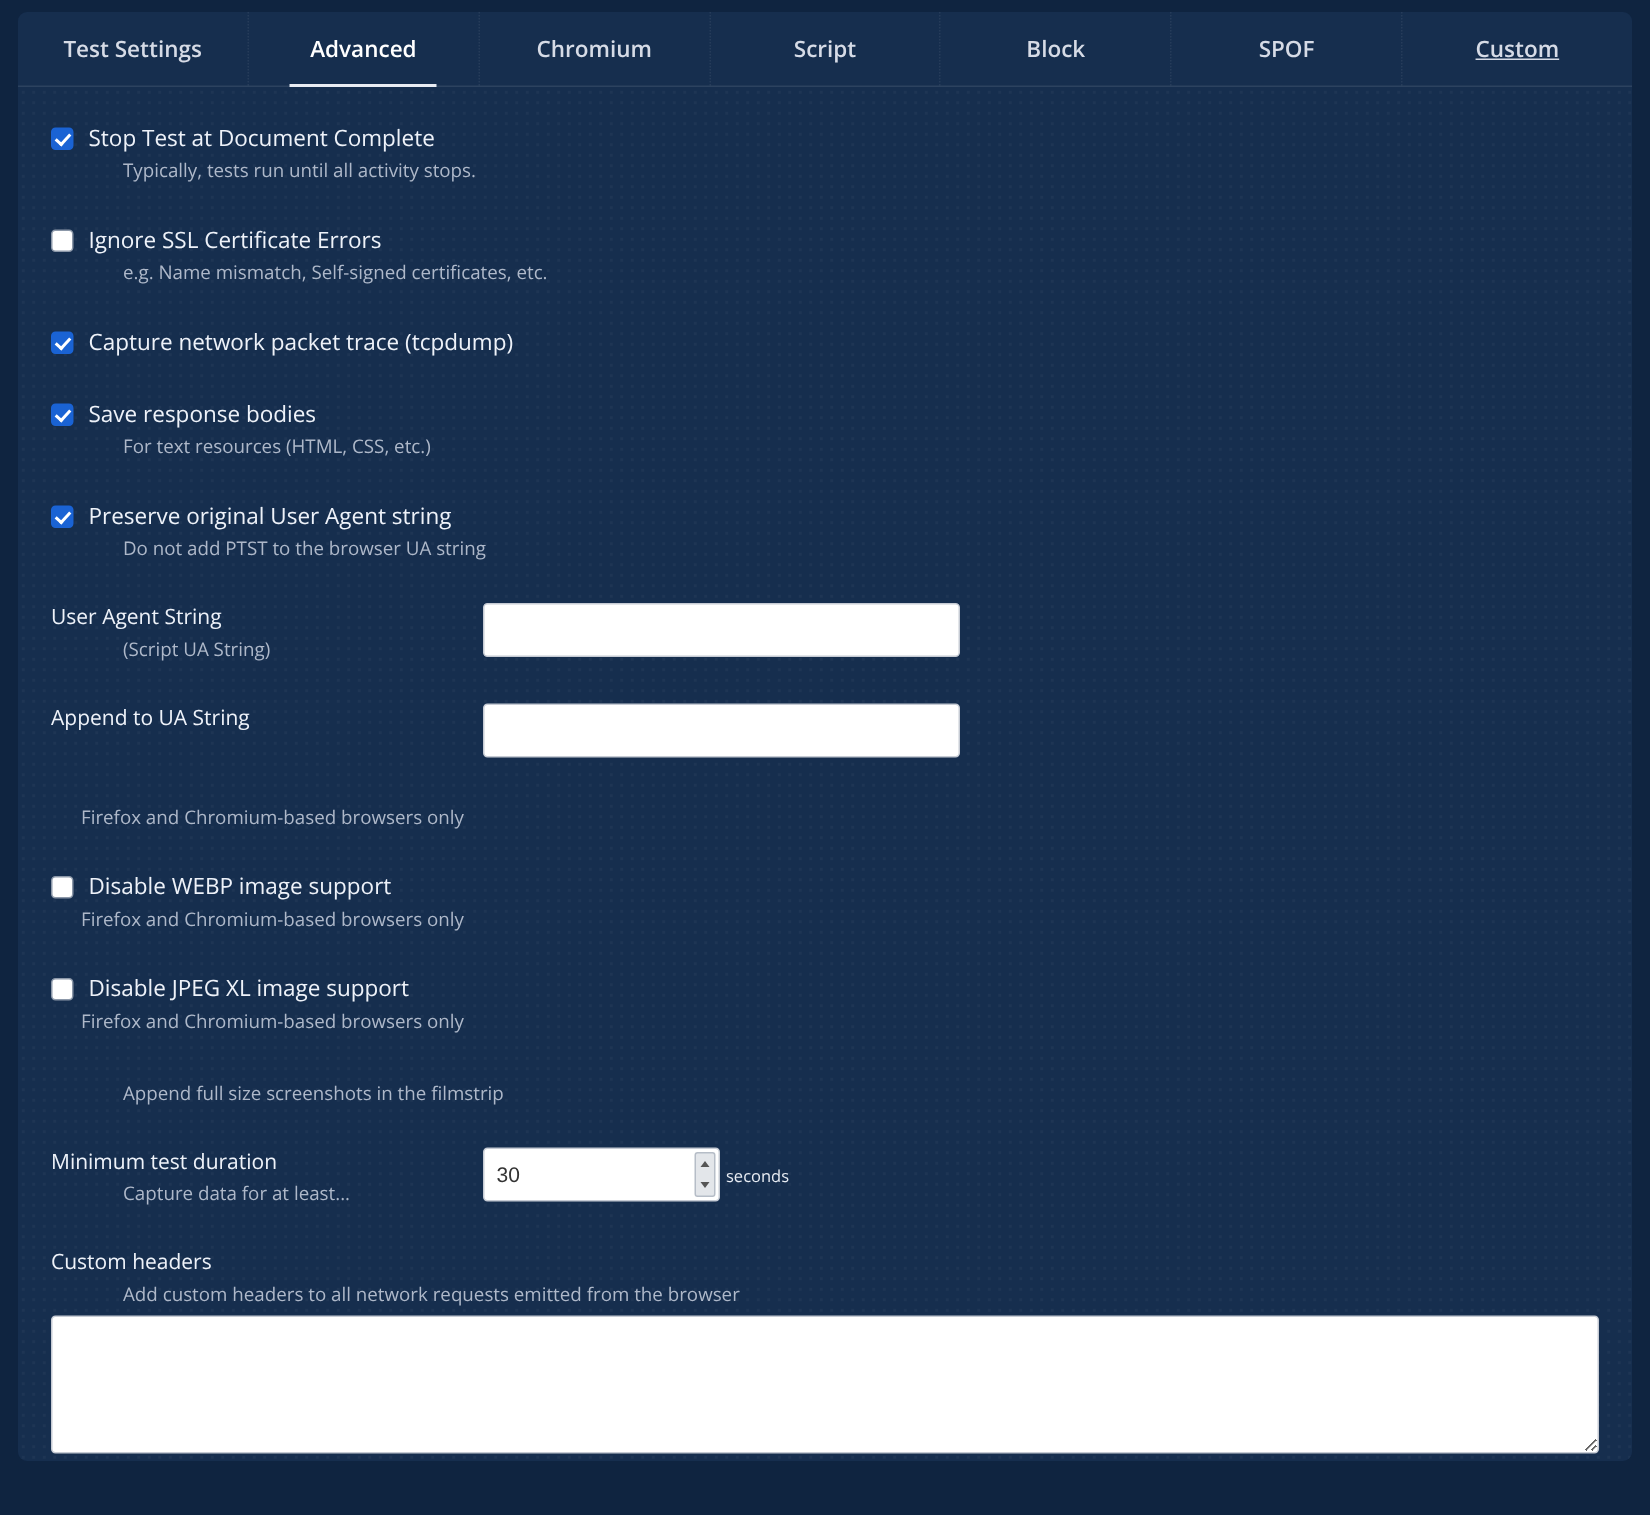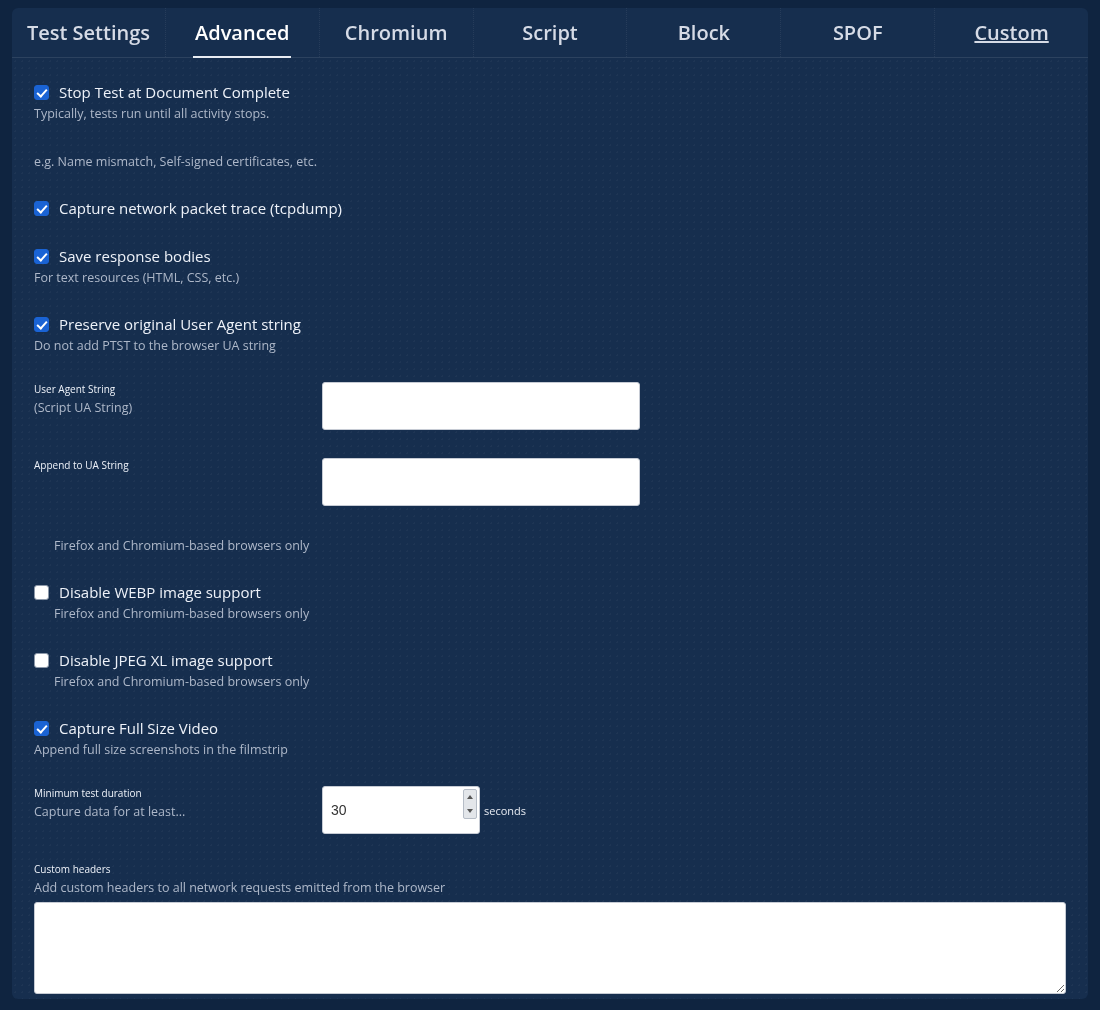--- a/index.html
+++ b/index.html
@@ -21,21 +21,21 @@
     display: flex;
     border-bottom: 1px solid #2c425f;
     height: 50px;
   }
   .tab {
     flex: 1;
     display: flex;
     align-items: center;
     justify-content: center;
     color: #d6dbe6;
-    font-size: 20px;
+    font-size: 15px;
     font-weight: 600;
     cursor: pointer;
     border-right: 1px dotted rgba(255,255,255,0.07);
     position: relative;
   }
   .tab:last-child { border-right: none; text-decoration: underline; }
   .tab.active { color: #ffffff; }
   .tab.active::after {
     content: "";
     position: absolute;
@@ -95,27 +95,28 @@
   }
   .label {
     font-size: 15px;
     color: #eef2f9;
     font-weight: 500;
   }
   .desc {
     font-size: 12.5px;
     color: #aeb8c9;
     margin-top: 3px;
+    margin-left: 48px;
   }
   .desc.indent-sub { margin-left: 20px; }
   input[type="text"], input[type="number"] {
     background: #ffffff;
     border: 1px solid #c6cbd4;
     border-radius: 3px;
-    height: 48px;
+    height: 36px;
     padding: 4px 8px;
     font-size: 14px;
     color: #333;
   }
   .input-wide { width: 318px; }
   .input-num { width: 158px; }
   .num-wrap {
     position: relative;
     display: inline-block;
   }
@@ -161,21 +162,21 @@
     background: #ffffff;
     border: 1px solid #c6cbd4;
     border-radius: 3px;
     font-size: 14px;
     color: #333;
     resize: both;
     padding: 6px;
   }
   .ta-headers { height: 92px; }
   .section-label {
-    font-size: 10px;
+    font-size: 14px;
     color: #eef2f9;
     font-weight: 500;
   }
 </style>
 </head>
 <body>
 
 <div class="panel">
 
   <div class="tabs">
@@ -192,20 +193,24 @@
 
     <div class="row">
       <div class="cb-row">
         <input type="checkbox" checked="" style="">
         <span class="label">Stop Test at Document Complete</span>
       </div>
       <div class="desc">Typically, tests run until all activity stops.</div>
     </div>
 
     <div class="row">
+      <div class="cb-row">
+        <input type="checkbox" style="">
+        <span class="label">Ignore SSL Certificate Errors</span>
+      </div>
       <div class="desc">e.g. Name mismatch, Self-signed certificates, etc.</div>
     </div>
 
     <div class="row">
       <div class="cb-row">
         <input type="checkbox" checked="" style="">
         <span class="label">Capture network packet trace (tcpdump)</span>
       </div>
     </div>
 
@@ -254,24 +259,20 @@
 
     <div class="row">
       <div class="cb-row">
         <input type="checkbox" style="">
         <span class="label">Disable JPEG XL image support</span>
       </div>
       <div class="desc indent-sub">Firefox and Chromium-based browsers only</div>
     </div>
 
     <div class="row">
-      <div class="cb-row">
-        <input type="checkbox" checked="" style="">
-        <span class="label">Capture Full Size Video</span>
-      </div>
       <div class="desc">Append full size screenshots in the filmstrip</div>
     </div>
 
     <div class="row-inline">
       <div class="left">
         <div class="section-label">Minimum test duration</div>
         <div class="desc">Capture data for at least...</div>
       </div>
       <span class="num-wrap">
         <input type="text" class="input-num" value="30" style="">

